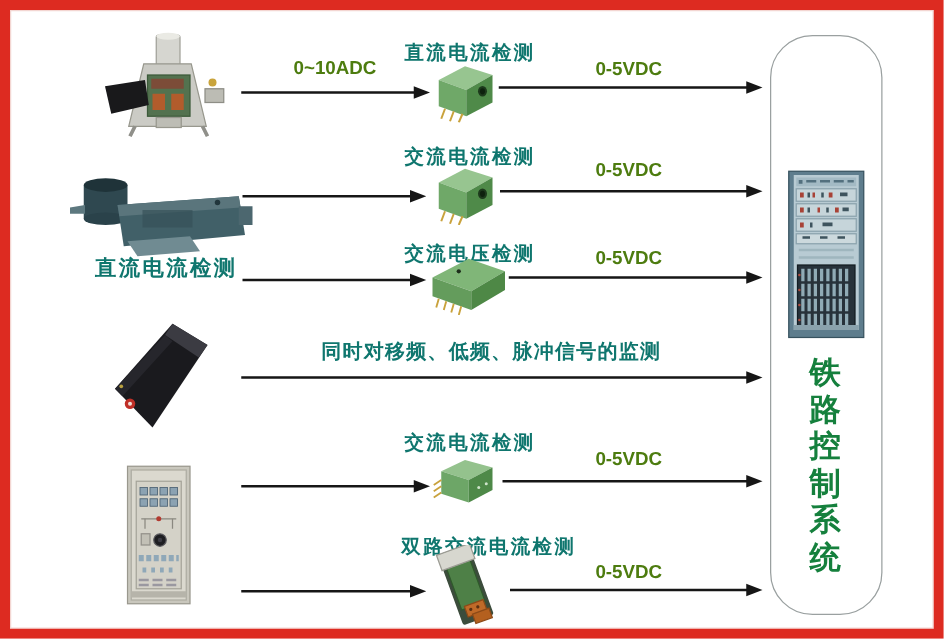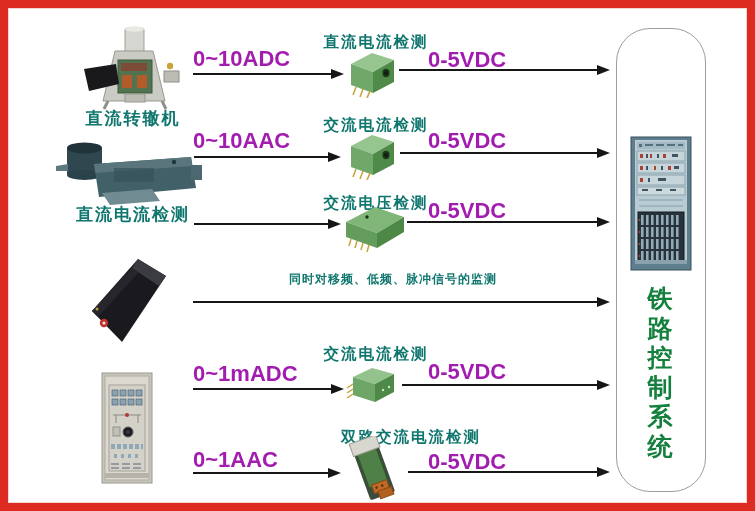--- a/index.html
+++ b/index.html
@@ -9,26 +9,26 @@
     box-shadow:inset 0 0 0 1px #f3d6d2;
     font-family:"Liberation Sans","DejaVu Sans",sans-serif;
     overflow:hidden;
   }
   .abs{position:absolute;}
   .cn{
     position:absolute;font-weight:bold;color:#0f766e;text-align:center;
     letter-spacing:2px;white-space:nowrap;
   }
   .sig{
-    position:absolute;font-weight:bold;color:#a21caf;text-align:left;
-    font-size:22px;white-space:nowrap;
+    position:absolute;font-weight:bold;color:#4d7c0f;text-align:center;
+    font-size:15px;white-space:nowrap;
   }
   .devlabel{font-size:17px;}
   .modlabel{font-size:15.5px;}
-  .midlabel{font-size:12px;letter-spacing:1px;}
+  .midlabel{font-size:16px;letter-spacing:1px;}
   .arrow{position:absolute;height:10px;}
   .arrow .shaft{position:absolute;left:0;right:10px;top:4px;height:2px;background:#161616;}
   .arrow .head{
     position:absolute;right:0;top:0;width:0;height:0;
     border-left:13px solid #161616;border-top:5px solid transparent;border-bottom:5px solid transparent;
   }
   #capsule{
     position:absolute;left:608px;top:20px;width:88px;height:462px;
     border:1.5px solid #9aa0a0;border-radius:34px;background:#fff;
   }
@@ -53,21 +53,20 @@
       <rect x="41" y="39" width="26" height="8" fill="#7c4c38"></rect>
       <rect x="42" y="51" width="10" height="13" fill="#b25c2c"></rect>
       <rect x="57" y="51" width="10" height="13" fill="#b25c2c"></rect>
       <polygon points="4,45 36,40 39,60 9,67" fill="#19191b"></polygon>
       <rect x="84" y="47" width="15" height="11" fill="#bcbcb4" stroke="#8e8e86"></rect>
       <circle cx="90" cy="42" r="3.2" fill="#c9a43c"></circle>
       <rect x="45" y="70" width="20" height="8" fill="#bdbdb5" stroke="#98988e"></rect>
       <path d="M28 77 L24 85 M82 77 L86 85" stroke="#90908a" stroke-width="3"></path>
     </svg>
   </div>
-  <div class="cn devlabel" style="left:60px;top:99px;width:130px;">直流转辙机</div>
 
   <div class="abs" style="left:46px;top:127px;width:150px;height:74px;">
     <svg width="150" height="74" viewBox="0 0 150 74">
       <rect x="13" y="13" width="35" height="27" fill="#2f4850"></rect>
       <ellipse cx="30.5" cy="40" rx="17.5" ry="5" fill="#2a424a"></ellipse>
       <ellipse cx="30.5" cy="13" rx="17.5" ry="5.5" fill="#1f3339"></ellipse>
       <path d="M2 31 L14 29 L14 36 L2 36 Z" fill="#5d787f"></path>
       <path d="M40 29 L137 22 L142 53 L45 62 Z" fill="#416068"></path>
       <path d="M40 29 L137 22 L138.5 31 L41.5 38 Z" fill="#5a757c"></path>
       <path d="M48 58 L98 54 L106 66 L56 70 Z" fill="#708b92"></path>
@@ -154,21 +153,20 @@
           <line x1="24" y1="41" x2="21" y2="48"></line>
       </g>
     </svg>
   </div>
   <div class="sig" style="left:420px;top:39px;width:150px;">0-5VDC</div>
   <div class="arrow" style="left:391px;top:57px;width:211px;">
       <i class="shaft"></i>
       <i class="head"></i>
     </div>
 
-  <div class="sig" style="left:185px;top:120px;width:150px;">0~10AAC</div>
   <div class="arrow" style="left:186px;top:144px;width:147px;">
       <i class="shaft"></i>
       <i class="head"></i>
     </div>
   <div class="cn modlabel" style="left:288px;top:107px;width:160px;text-align:center;">交流电流检测</div>
   <div class="abs" style="left:338px;top:124px;">
     <svg width="52" height="48" viewBox="0 0 52 48">
       <polygon points="5,14 26,3 48,10 27,22" fill="#97c590"></polygon>
       <polygon points="5,14 27,22 27,43 5,35" fill="#6fa868"></polygon>
       <polygon points="27,22 48,10 48,32 27,43" fill="#4f8a49"></polygon>
@@ -211,21 +209,20 @@
       <i class="shaft"></i>
       <i class="head"></i>
     </div>
 
   <div class="cn midlabel" style="left:175px;top:263px;width:420px;">同时对移频、低频、脉冲信号的监测</div>
   <div class="arrow" style="left:185px;top:289px;width:417px;">
       <i class="shaft"></i>
       <i class="head"></i>
     </div>
 
-  <div class="sig" style="left:185px;top:353px;width:150px;">0~1mADC</div>
   <div class="arrow" style="left:185px;top:376px;width:151px;">
       <i class="shaft"></i>
       <i class="head"></i>
     </div>
   <div class="cn modlabel" style="left:288px;top:336px;width:160px;">交流电流检测</div>
   <div class="abs" style="left:337px;top:356px;">
     <svg width="54" height="42" viewBox="0 0 54 42">
       <polygon points="8,13 27,4 49,10 30,20" fill="#94c28d"></polygon>
       <polygon points="8,13 30,20 30,38 8,31" fill="#6da667"></polygon>
       <polygon points="30,20 49,10 49,28 30,38" fill="#4e8948"></polygon>
@@ -237,26 +234,25 @@
           <line x1="8" y1="30" x2="2" y2="34"></line>
       </g>
     </svg>
   </div>
   <div class="sig" style="left:420px;top:351px;width:150px;">0-5VDC</div>
   <div class="arrow" style="left:394px;top:372px;width:208px;">
       <i class="shaft"></i>
       <i class="head"></i>
     </div>
 
-  <div class="sig" style="left:185px;top:439px;width:150px;">0~1AAC</div>
   <div class="arrow" style="left:185px;top:460px;width:148px;">
       <i class="shaft"></i>
       <i class="head"></i>
     </div>
-  <div class="cn modlabel" style="left:293px;top:419px;width:180px;text-align:right;">双路交流电流检测</div>
+  <div class="cn modlabel" style="left:293px;top:419px;width:180px;">双路交流电流检测</div>
   <div class="abs" style="left:334px;top:428px;">
     <svg width="60" height="66" viewBox="0 0 60 66">
       <g transform="rotate(-20 30 33)">
         <rect x="18" y="2" width="26" height="60" rx="2" fill="#3c4c3c"></rect>
         <rect x="21" y="14" width="20" height="36" fill="#4e8047" stroke="#2f5a2b"></rect>
         <rect x="17" y="2" width="28" height="13" fill="#d7d7cf" stroke="#9c9c94"></rect>
         <rect x="24" y="48" width="16" height="9" fill="#c06a28" stroke="#8c4a18"></rect>
         <rect x="28" y="56" width="14" height="8" fill="#b4601f" stroke="#8c4a18"></rect>
         <circle cx="28" cy="52" r="1.3" fill="#5a3012"></circle>
         <circle cx="34" cy="52" r="1.3" fill="#5a3012"></circle>

